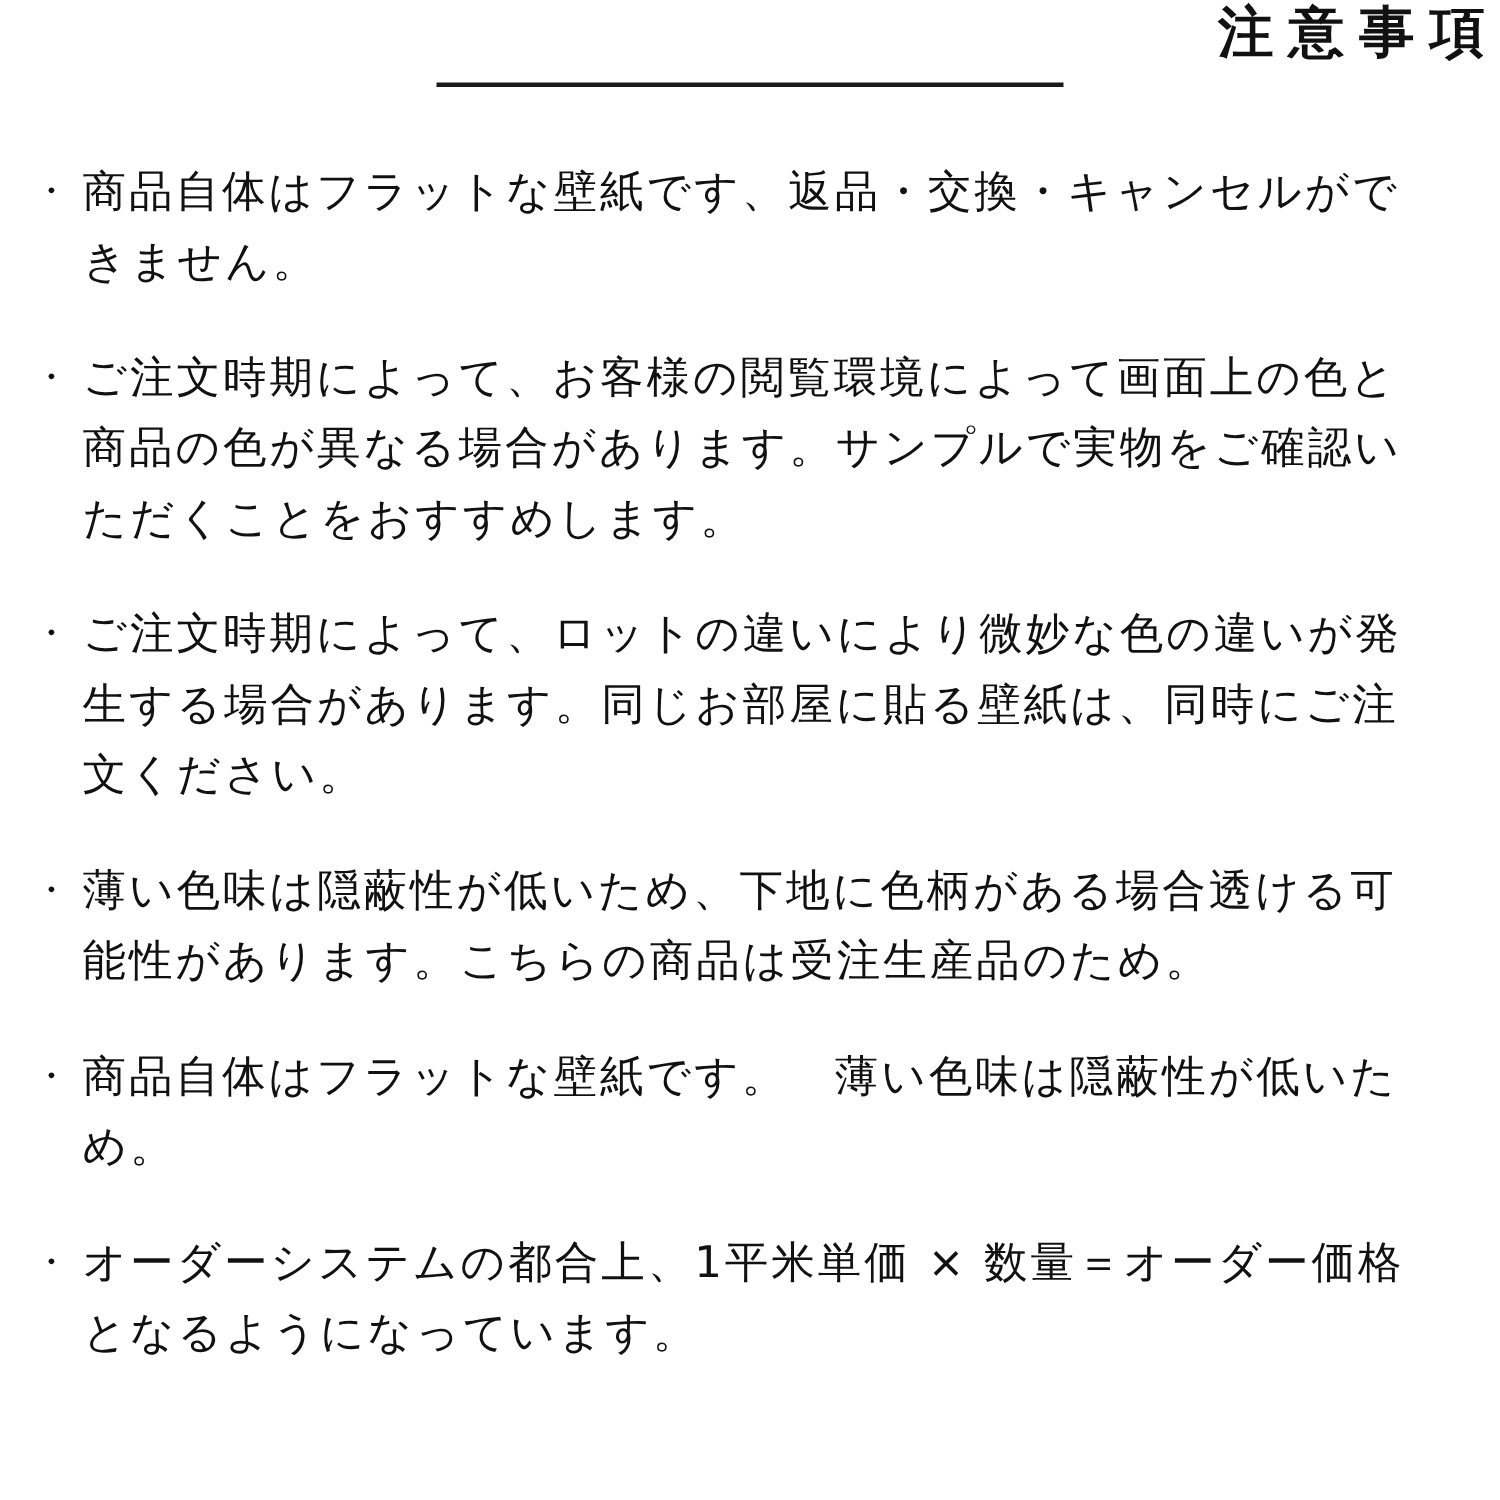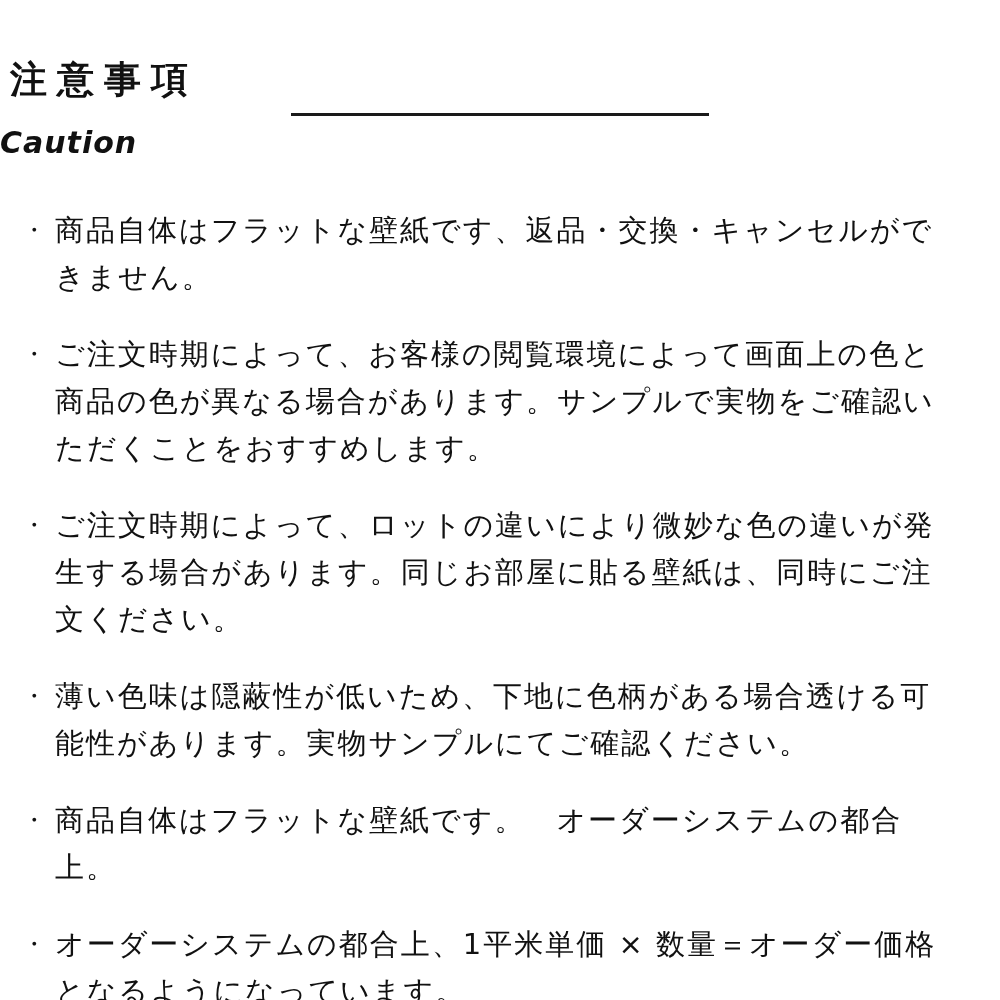--- a/index.html
+++ b/index.html
@@ -11,22 +11,21 @@
   }
   .page {
     position: relative;
     width: 1000px;
     height: 1000px;
     background: #ffffff;
     overflow: hidden;
     box-sizing: border-box;
   }
   .header {
-    padding-top: 58px;
-    text-align: left;
+    text-align: right;
   }
   .title {
     font-size: 37px;
     font-weight: 700;
     letter-spacing: 10px;
     text-indent: 10px; 
     color: #111111;
     line-height: 1.2;
   }
   .divider {
@@ -72,43 +71,42 @@
   }
 </style>
 </head>
 <body>
 
 <div class="page">
 
   <div class="header">
     <div class="title">注意事項</div>
     <div class="divider"></div>
-    <div class="subtitle">Caution</div>
   </div>
 
   <ul class="caution-list">
     <li class="caution-item">
       <span class="bullet">・</span>
       <span class="item-text">商品自体はフラットな壁紙です、返品・交換・キャンセルができません。</span>
     </li>
     <li class="caution-item">
       <span class="bullet">・</span>
       <span class="item-text">ご注文時期によって、お客様の閲覧環境によって画面上の色と商品の色が異なる場合があります。サンプルで実物をご確認いただくことをおすすめします。</span>
     </li>
     <li class="caution-item">
       <span class="bullet">・</span>
       <span class="item-text">ご注文時期によって、ロットの違いにより微妙な色の違いが発生する場合があります。同じお部屋に貼る壁紙は、同時にご注文ください。</span>
     </li>
     <li class="caution-item">
       <span class="bullet">・</span>
-      <span class="item-text">薄い色味は隠蔽性が低いため、下地に色柄がある場合透ける可能性があります。実物サンプルにてご確認ください。</span>
+      <span class="item-text">薄い色味は隠蔽性が低いため、下地に色柄がある場合透ける可能性があります。こちらの商品は受注生産品のため。</span>
     </li>
     <li class="caution-item">
       <span class="bullet">・</span>
-      <span class="item-text">商品自体はフラットな壁紙です。　オーダーシステムの都合上。</span>
+      <span class="item-text">商品自体はフラットな壁紙です。　薄い色味は隠蔽性が低いため。</span>
     </li>
     <li class="caution-item">
       <span class="bullet">・</span>
       <span class="item-text">オーダーシステムの都合上、1平米単価 × 数量＝オーダー価格となるようになっています。</span>
     </li>
   </ul>
 
 </div>
 
 </body></html>

